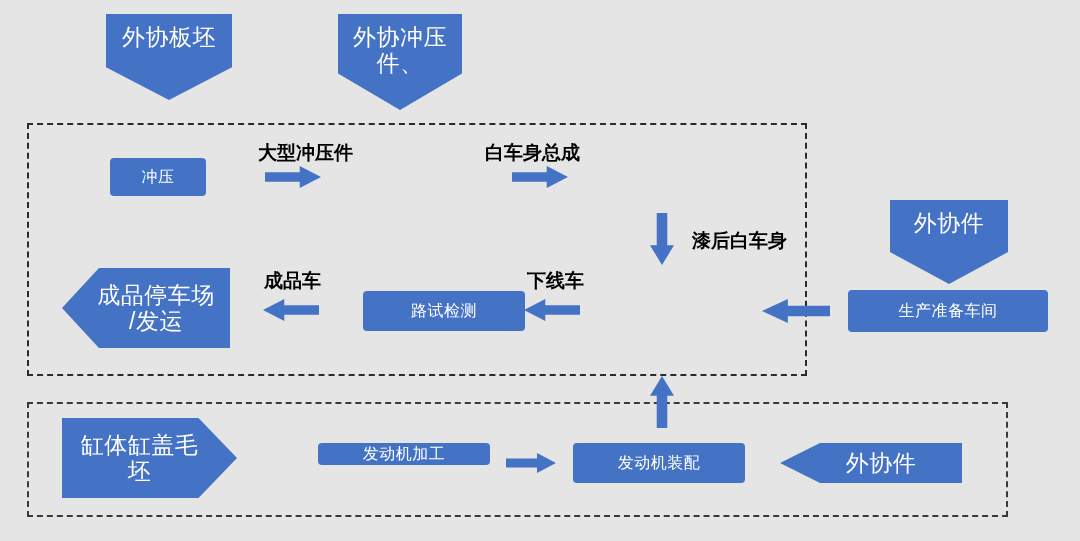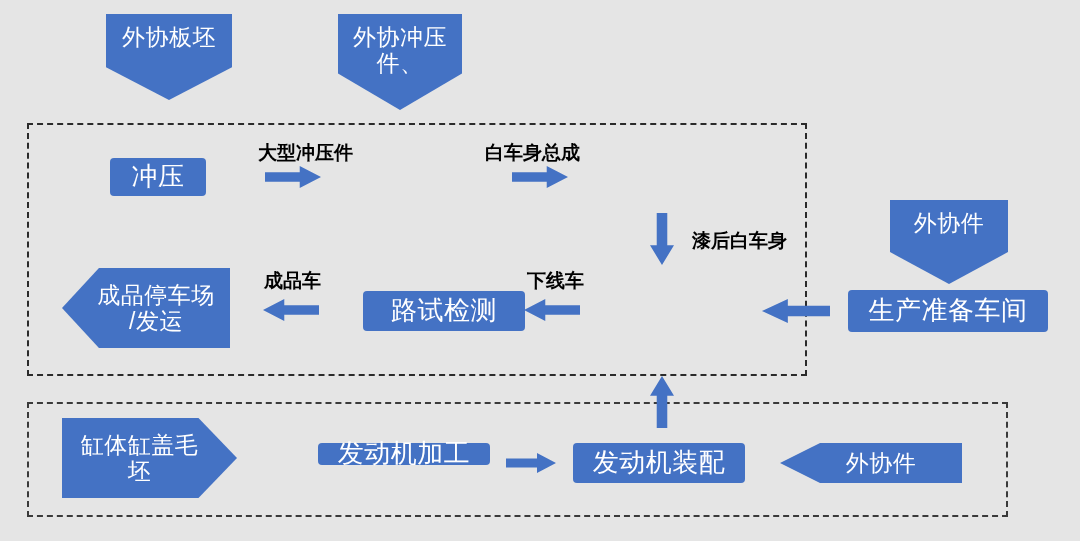--- a/index.html
+++ b/index.html
@@ -30,21 +30,21 @@
     background: #4472C4;
     border-radius: 4px;
     color: #ffffff;
     display: flex;
     align-items: center;
     justify-content: center;
     text-align: right;
     line-height: 1.12;
     letter-spacing: 0.5px;
     box-sizing: border-box;
-    font-size: 26px;
+    font-size: 16px;
   }
 
   
   .pent {
     background: #4472C4;
     color: #ffffff;
     display: flex;
     align-items: flex-start;
     justify-content: center;
     text-align: center;

